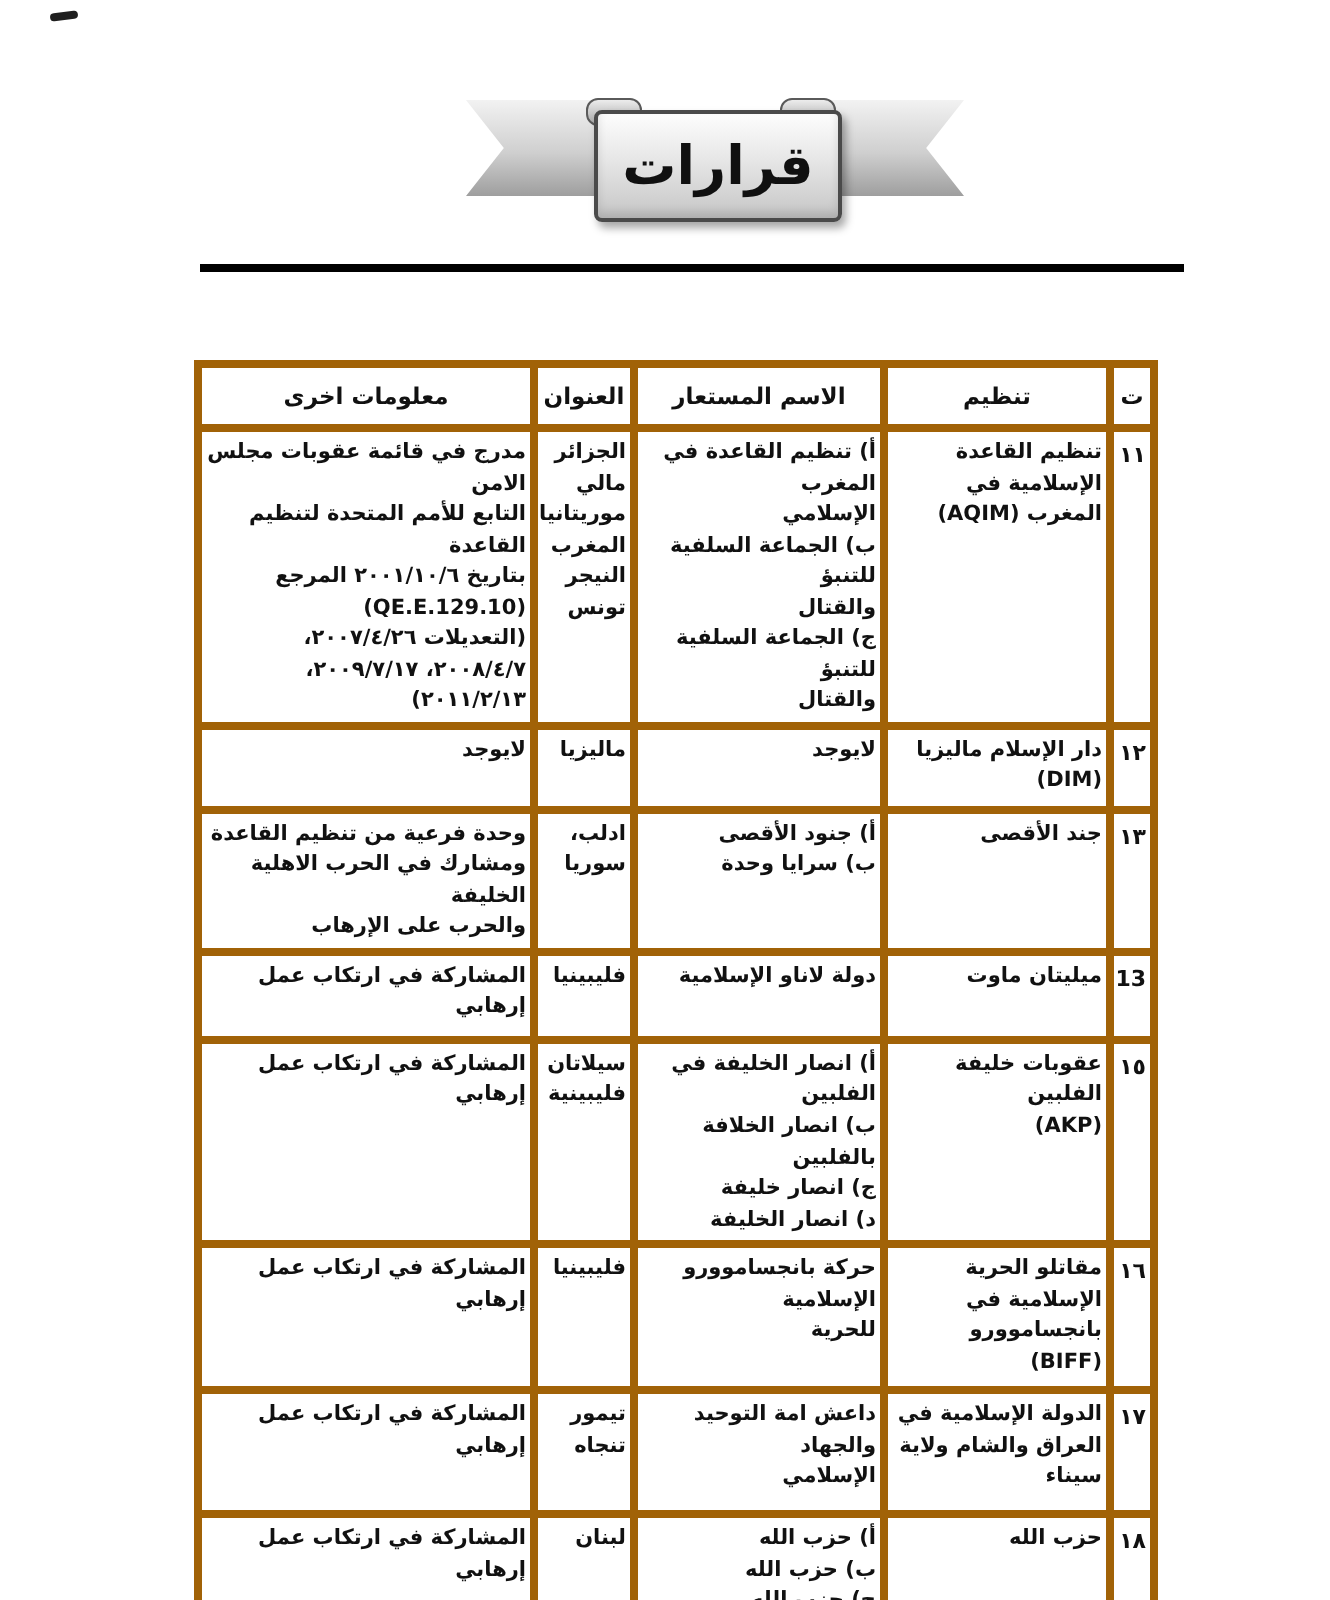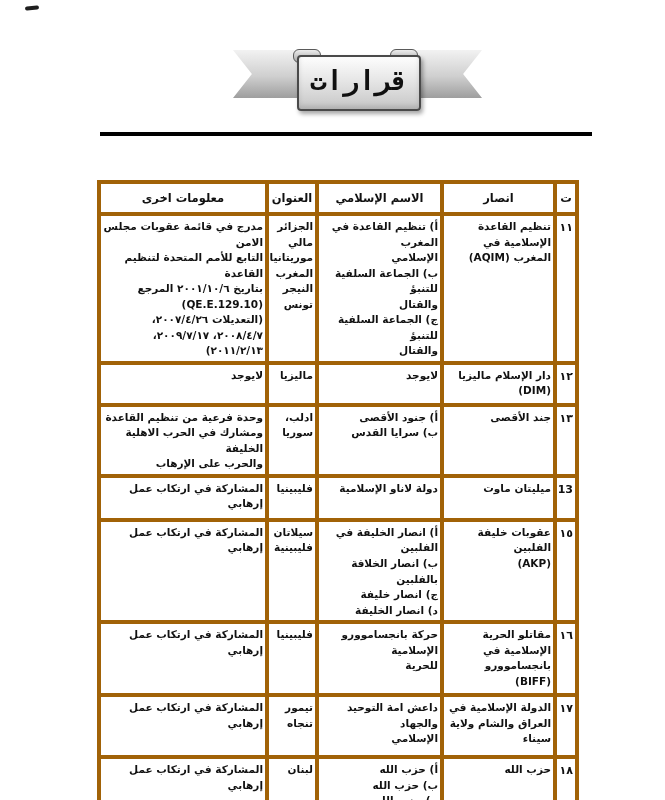--- a/index.html
+++ b/index.html
@@ -21,21 +21,21 @@
   .tail-right{left:396px;clip-path:polygon(0 0,100% 0,78% 50%,100% 100%,0 100%);}
   .curl{position:absolute;top:49px;width:26px;height:12px;border:1px solid #5a5a5a;
         border-radius:6px;background:linear-gradient(180deg,#ececec,#a8a8a8);}
   .curl-left{left:293px;}
   .curl-right{left:390px;}
   .scroll-panel{position:absolute;left:297px;top:55px;width:120px;height:52px;
         background:linear-gradient(180deg,#fdfdfd 0%,#e6e6e6 45%,#c6c6c6 100%);
         border:2px solid #4a4a4a;border-radius:4px;
         box-shadow:2px 3px 4px rgba(0,0,0,0.35), inset 0 -3px 5px rgba(0,0,0,0.12);
         display:flex;align-items:center;justify-content:center;}
-  .banner-title{font-size:27px;font-weight:bold;color:#101010;direction:rtl;line-height:1;font-family:Liberation Mono, monospace;}
+  .banner-title{font-size:27px;font-weight:bold;color:#101010;direction:rtl;line-height:1;}
 
   
   .divider{position:absolute;left:100px;top:132px;width:492px;height:4px;background:#000;}
 
   
   table.decisions{
     position:absolute;left:97px;top:180px;width:478px;
     border-collapse:collapse;table-layout:fixed;direction:rtl;
   }
   table.decisions col.c-num{width:22px;}
@@ -79,22 +79,22 @@
     <colgroup>
       <col class="c-num">
         <col class="c-name">
         <col class="c-alias">
         <col class="c-address">
         <col class="c-info">
     </colgroup>
     <thead>
       <tr>
         <th>ت</th>
-        <th>انصار</th>
-        <th>الاسم الإسلامي</th>
+        <th>تنظيم</th>
+        <th>الاسم المستعار</th>
         <th>العنوان</th>
         <th>معلومات اخرى</th>
       </tr>
     </thead>
     <tbody>
         <tr style="height: 134px;">
           <td class="num">١١</td>
           <td>تنظيم القاعدة
 الإسلامية في
 المغرب (AQIM)</td>
@@ -123,21 +123,21 @@
           <td>دار الإسلام ماليزيا
 (DIM)</td>
           <td>لايوجد</td>
           <td>ماليزيا</td>
           <td>لايوجد</td>
         </tr>
         <tr style="height: 51px;">
           <td class="num">١٣</td>
           <td>جند الأقصى</td>
           <td>أ) جنود الأقصى
-ب) سرايا القدس</td>
+ب) سرايا وحدة</td>
           <td>ادلب،
 سوريا</td>
           <td>وحدة فرعية من تنظيم القاعدة
 ومشارك في الحرب الاهلية الخليفة
 والحرب على الإرهاب</td>
         </tr>
         <tr style="height: 44px;">
           <td class="num">13</td>
           <td>ميليتان ماوت</td>
           <td>دولة لاناو الإسلامية</td>

